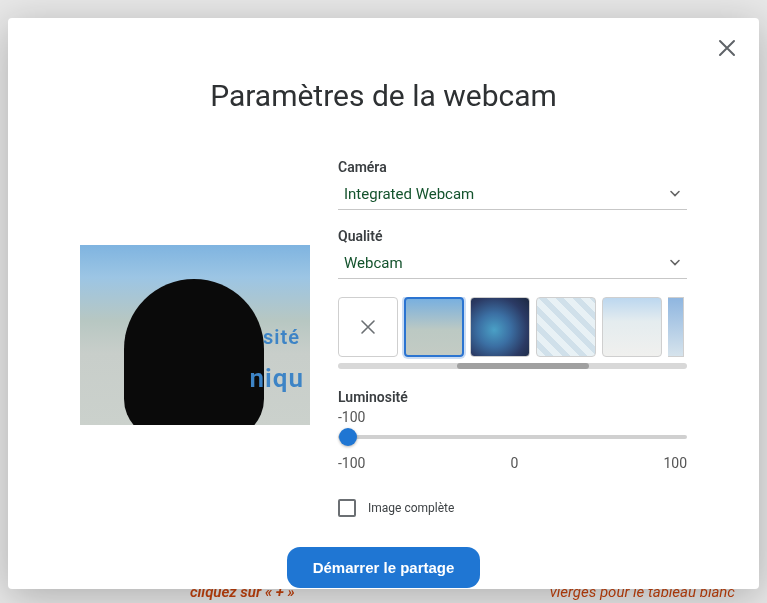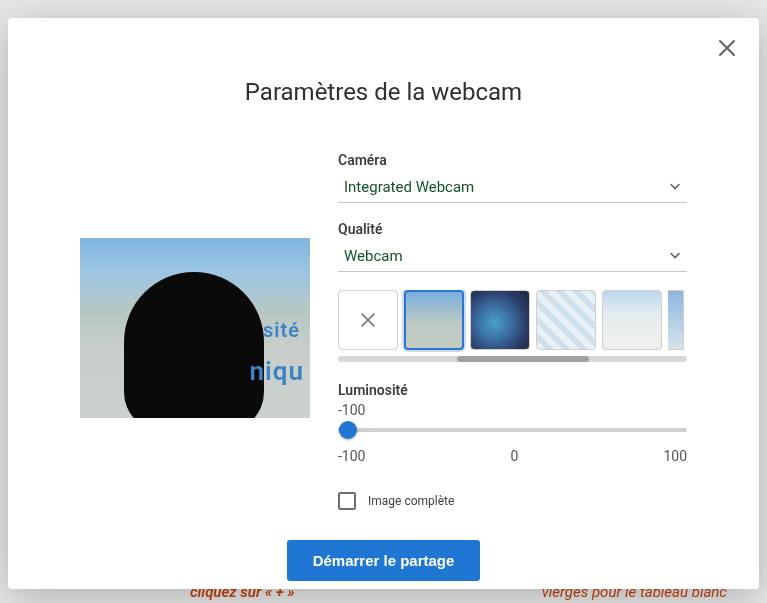--- a/index.html
+++ b/index.html
@@ -33,21 +33,21 @@
     position: absolute;
     top: 16px; right: 18px;
     width: 28px; height: 28px;
     display: flex; align-items: center; justify-content: center;
     color: #5f6368;
     cursor: pointer;
     background: none; border: none;
   }
   .modal-title {
     text-align: center;
-    font-size: 24px;
+    font-size: 30px;
     font-weight: 400;
     color: #2e3133;
     margin-top: 44px;
     margin-bottom: 46px;
   }
   .content {
     display: flex;
     gap: 28px;
     padding: 0 46px;
   }
@@ -181,33 +181,33 @@
   }
   .checkbox-label { font-size: 12px; color: #3f4346; }
   .actions {
     margin-top: 30px;
     text-align: center;
   }
   .primary-btn {
     background: #1f76d3;
     color: #fff;
     border: none;
-    border-radius: 3px;
+    border-radius: 13px;
     padding: 12px 26px;
     font-size: 15px;
     font-weight: 600;
     cursor: pointer;
   }
 </style>
 </head>
 <body>
 
 <div class="backdrop">
   <div class="bg-hint" style="bottom:2px; left:190px; font-weight:600;">cliquez sur « + »</div>
-  <div class="bg-hint" style="bottom:2px; right:40px;">vierges pour le tableau blanc</div>
+  <div class="bg-hint" style="bottom:2px; right:32px;">vierges pour le tableau blanc</div>
 </div>
 
 <div class="modal">
 
   <button class="close-btn">
     <svg width="18" height="18" viewBox="0 0 18 18">
         <path d="M2 2 L16 16 M16 2 L2 16" stroke="#5f6368" stroke-width="2" stroke-linecap="round"></path>
       </svg>
   </button>
 

